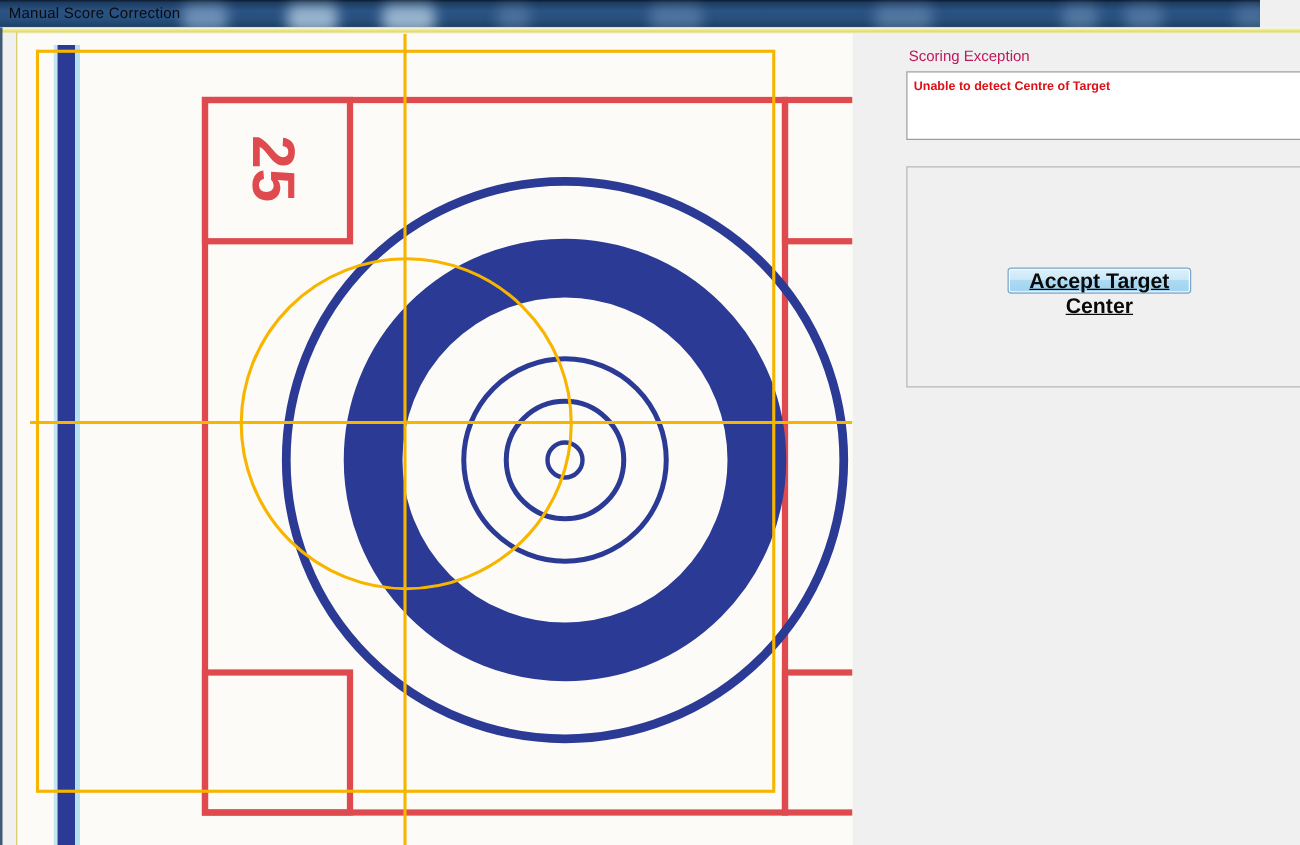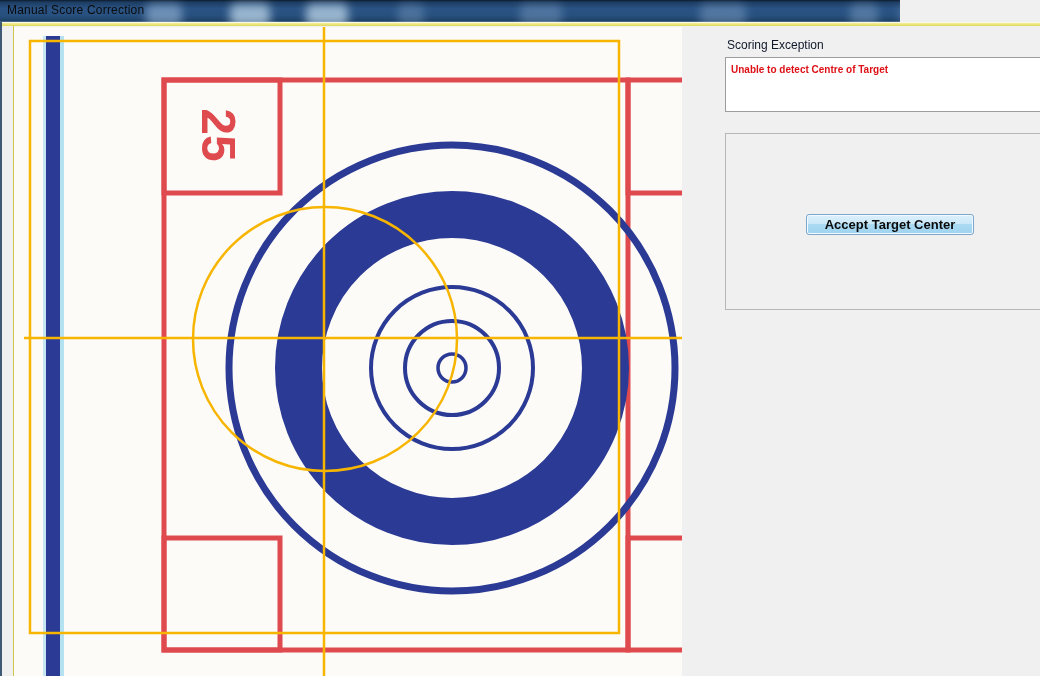--- a/index.html
+++ b/index.html
@@ -14,21 +14,21 @@
   *{box-sizing:border-box;margin:0;padding:0;}
   html,body{width:1040px;height:676px;overflow:hidden;}
   body{
     position:relative;
     background:#f0f0f0;
     font-family:"Liberation Sans", sans-serif;
   }
 
   
   .titlebar{
-    position:absolute;left:0;top:0;width:900px;height:22px;
+    position:absolute;left:0;top:0;width:1008px;height:22px;
     background:linear-gradient(180deg,#0c1c30 0%,#1d3d62 10%,#2a5384 40%,#27507f 70%,#1e4166 96%,#7d95ab 100%);
     overflow:hidden;
   }
   .title-text{
     position:absolute;left:7px;top:3px;
     font-size:12px;color:#0b0b0b;letter-spacing:.2px;
   }
   .blob{
     position:absolute;top:4px;height:22px;border-radius:6px;
     background:rgba(165,195,225,.55);filter:blur(5px);
@@ -52,43 +52,44 @@
   .yellow-stroke{stroke:var(--overlay-yellow,#f7b500);fill:none;stroke-width:2.5;}
   .ring-number{
     fill:var(--card-red,#df4a4f);
     font-family:"Liberation Sans", sans-serif;
     font-size:48px;font-weight:bold;
   }
 
   
   .se-label{
     position:absolute;left:727px;top:38px;
-    font-size:12px;color:#0f172a;
+    font-size:12px;color:#be185d;
   }
   .se-box{
     position:absolute;left:725px;top:57px;width:320px;height:55px;
     background:#ffffff;border:1px solid #9d9d9d;
     padding:3px 5px;
   }
   .se-message{
     font-size:10px;font-weight:bold;color:var(--message-red,#dd1016);
     line-height:18px;
   }
   .group-panel{
     position:absolute;left:725px;top:133px;width:320px;height:177px;
     background:#f0f0f0;border:1px solid #b7b7b7;
   }
   .accept-btn{
-    position:absolute;left:806px;top:214px;width:168px;height:21px;
+    position:absolute;left:806px;top:214px;width:147px;height:21px;
     border:1px solid #7da7c9;border-radius:3px;
     background:linear-gradient(180deg,#ddf0fb 0%,#cbe8f8 45%,#abdaf3 50%,#9fd3ef 100%);
     box-shadow:inset 0 0 0 1px #f2faff;
     font-family:"Liberation Sans", sans-serif;
-    font-size:13px;font-weight:bold;color:#0a0a0a;
+    font-size:17px;font-weight:bold;color:#0a0a0a;
     cursor:pointer;
+    text-decoration:underline;
   }
 </style>
 </head>
 <body>
 
 <div class="titlebar">
   <div class="blob" style="left:146px;width:36px;"></div>
   <div class="blob bright" style="left:230px;width:40px;"></div>
   <div class="blob bright" style="left:306px;width:42px;"></div>
   <div class="blob" style="left:398px;width:26px;opacity:.5;"></div>

